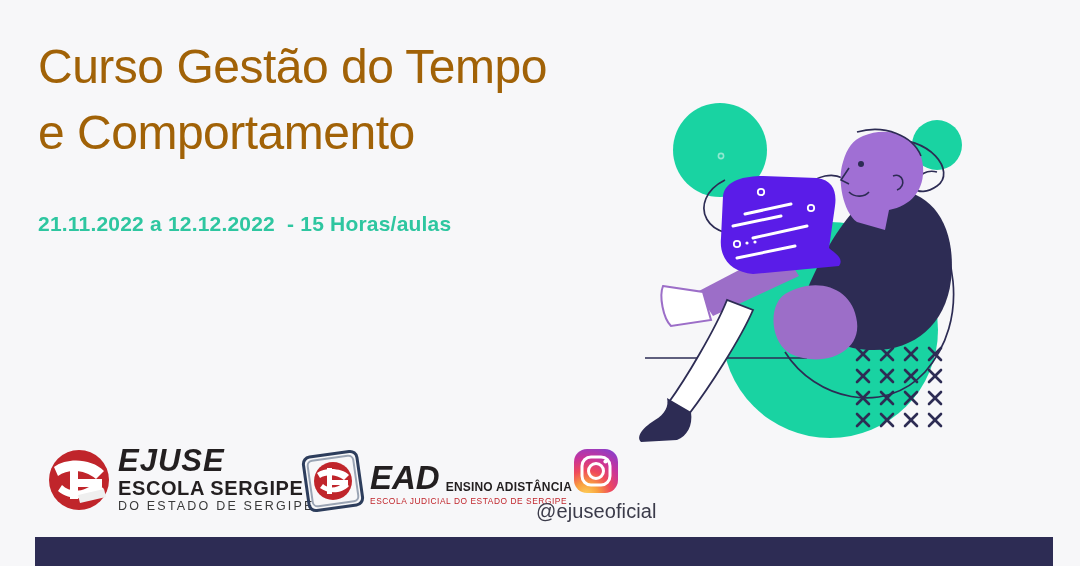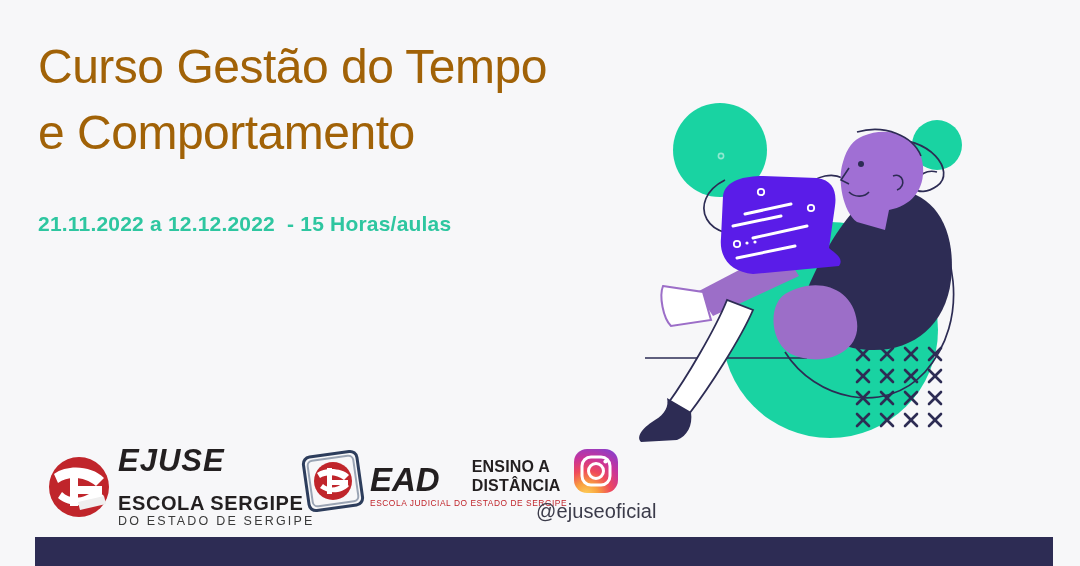--- a/index.html
+++ b/index.html
@@ -38,37 +38,37 @@
   .illo svg{display:block;width:100%;height:100%;}
 
   
   .footer{position:absolute;left:0;top:440px;width:1080px;height:90px;}
 
   .logo-ejuse{position:absolute;left:48px;top:5px;display:flex;align-items:center;gap:8px;}
   .ejuse-mark{width:62px;height:62px;flex:0 0 62px;}
   .ejuse-text{display:flex;flex-direction:column;line-height:1;}
   .ejuse-word{
     font-size:31px;font-weight:bold;font-style:italic;color:#231f20;
-    letter-spacing:1px;line-height:1;margin-bottom:16px;
+    letter-spacing:1px;line-height:1;margin-bottom:1px;
   }
   .ejuse-sub1{
     font-size:20px;font-weight:bold;color:#231f20;letter-spacing:0.6px;line-height:1.1;
   }
   .ejuse-sub2{
     font-size:12.5px;color:#3a3a3a;letter-spacing:2.2px;line-height:1.25;
   }
 
   .logo-ead{position:absolute;left:300px;top:8px;display:flex;align-items:center;gap:4px;}
   .ead-mark{width:66px;height:66px;flex:0 0 66px;}
   .ead-text{display:flex;flex-direction:column;line-height:1;padding-top:4px;}
   .ead-row{display:flex;align-items:flex-end;gap:6px;}
   .ead-word{
     font-size:33px;font-weight:bold;font-style:italic;color:#231f20;letter-spacing:0px;line-height:1;
   }
-  .ead-tag{display:flex;flex-direction:column;font-size:16px;font-weight:bold;color:#231f20;line-height:1.18;letter-spacing:0.2px;margin-left:26px;}
+  .ead-tag{display:flex;flex-direction:row;font-size:12px;font-weight:bold;color:#231f20;line-height:1.18;letter-spacing:0.2px;}
   .ead-sub{font-size:8.4px;color:#c0252b;letter-spacing:0.55px;margin-top:3px;font-weight:normal;}
 
   .logo-insta{position:absolute;left:536px;top:8px;display:flex;flex-direction:column;align-items:center;}
   .insta-mark{width:46px;height:46px;}
   .insta-handle{margin-top:6px;font-size:20px;color:#3b3b4a;letter-spacing:0.1px;}
 
   
   .bottombar{
     position:absolute;left:35px;top:537px;width:1018px;height:29px;
     background:#2d2c54;

